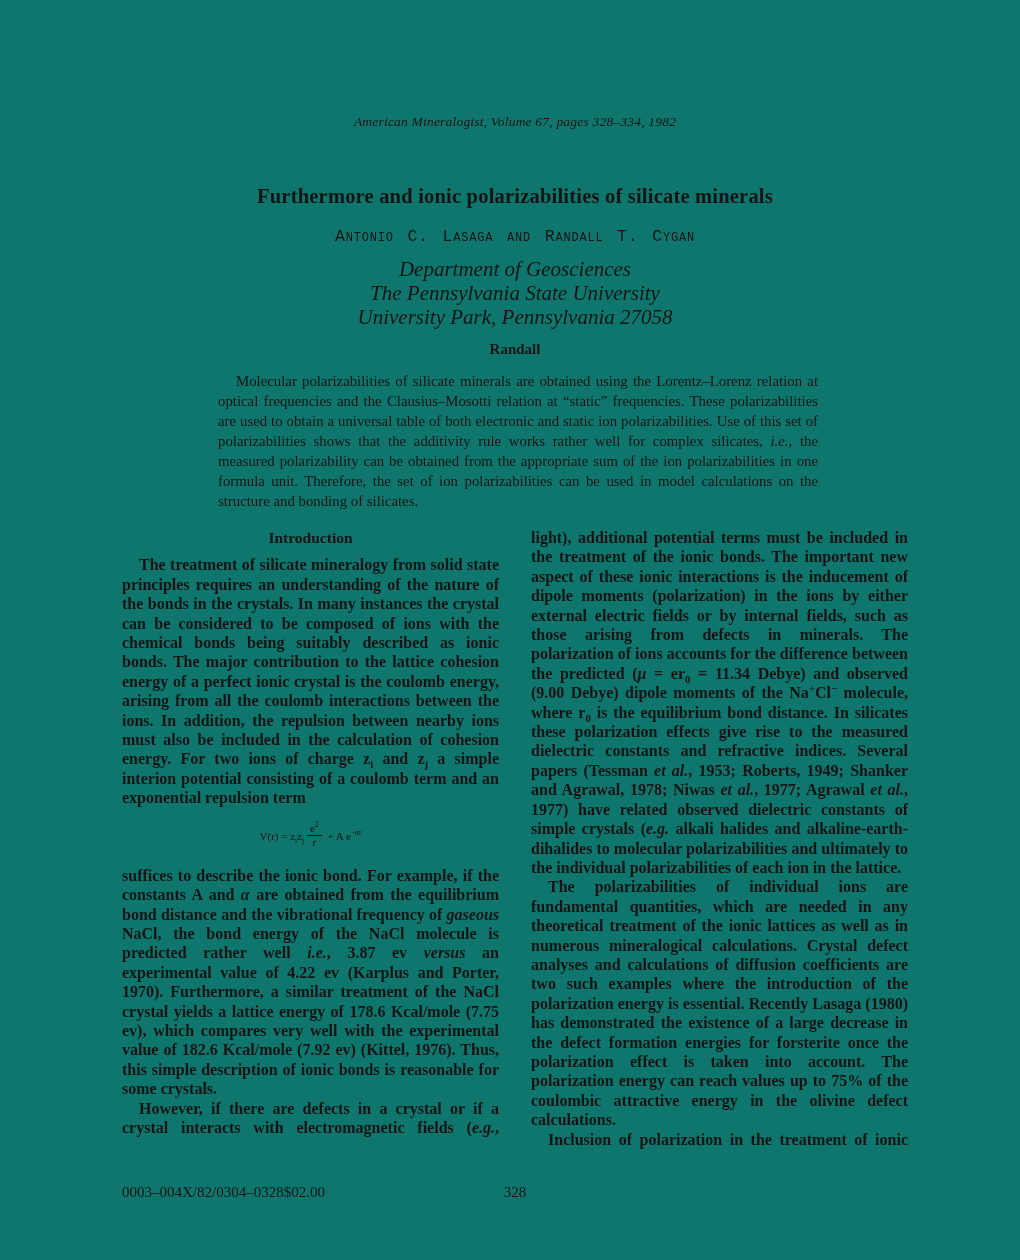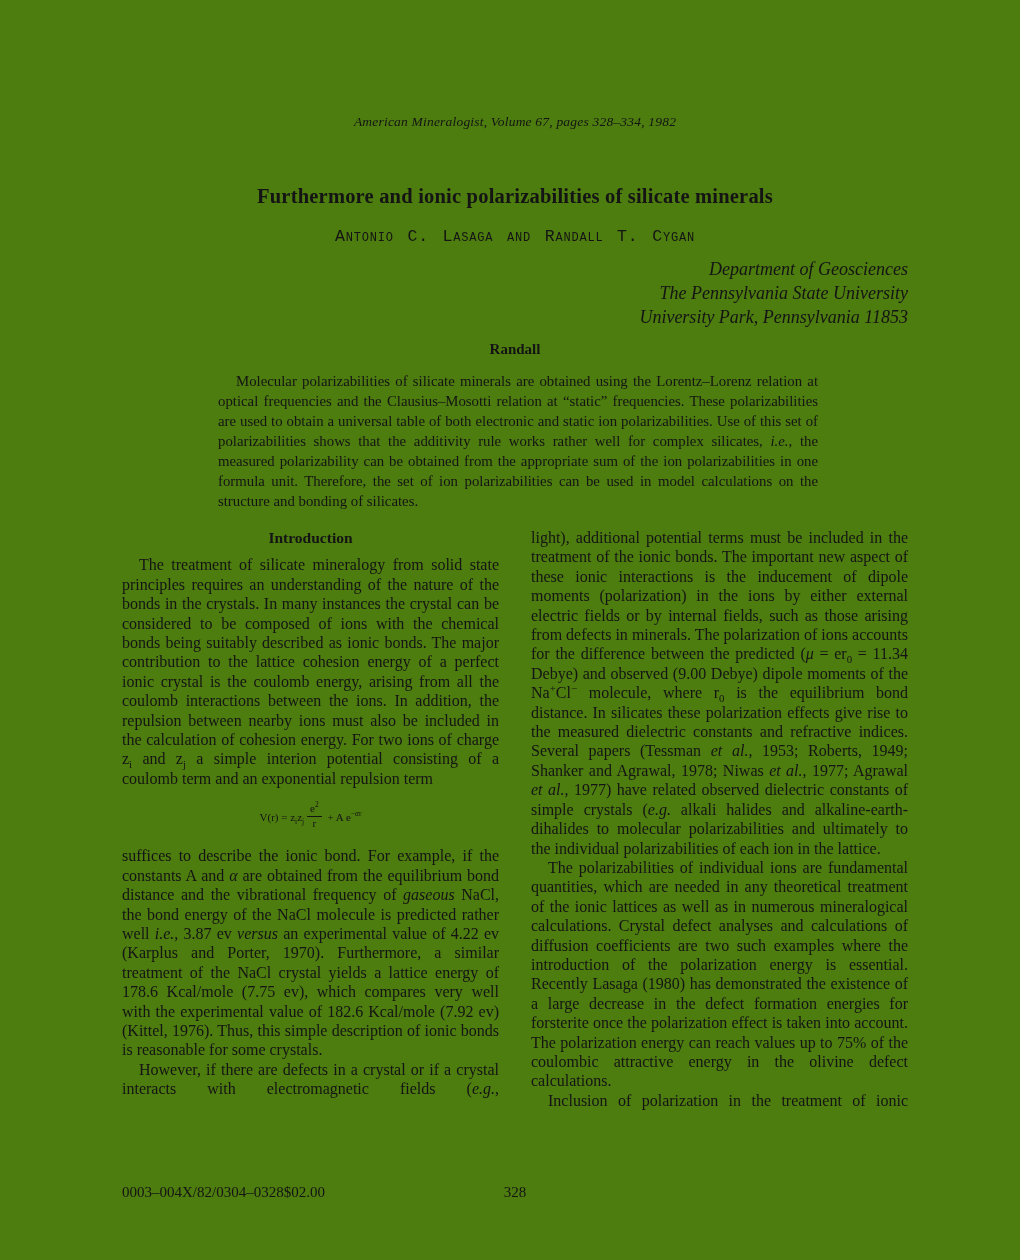--- a/index.html
+++ b/index.html
@@ -4,56 +4,56 @@
 <style>
   html,body{margin:0;padding:0;}
   body{
     width:1020px;height:1260px;
     background:#f4f4f2;
     font-family:"Liberation Serif","DejaVu Serif",serif;
     color:#141414;
   }
   .page{
     position:relative;width:1020px;height:1260px;
-    background:#4d7c0f;overflow:hidden;
+    background:#0f766e;overflow:hidden;
   }
   .journal-line{
     position:absolute;top:114px;left:122px;width:786px;
     text-align:center;font-style:italic;font-size:13.5px;letter-spacing:.2px;
   }
   .title{
     position:absolute;top:185px;left:61px;width:908px;margin:0;
     text-align:center;font-size:20.5px;font-weight:bold;letter-spacing:.2px;
   }
   .authors{
     position:absolute;top:227px;left:122px;width:786px;
     text-align:center;font-variant:small-caps;font-size:16.5px;
     letter-spacing:.8px;word-spacing:3px;font-family:Liberation Mono, monospace;
   }
   .affiliation{
     position:absolute;top:257px;left:122px;width:786px;
-    text-align:right;font-style:italic;font-size:18px;line-height:24px;
+    text-align:center;font-style:italic;font-size:21px;line-height:24px;
   }
   .abstract-heading{
     position:absolute;top:341px;left:122px;width:786px;
     text-align:center;font-weight:bold;font-size:15px;
   }
   .abstract-text{
     position:absolute;top:371px;left:218px;width:600px;margin:0;
     font-size:14.8px;line-height:20px;text-align:justify;text-indent:18px;
   }
   .columns{
     position:absolute;top:528px;left:122px;width:786px;
     display:flex;gap:32px;
   }
   .col{
     width:382px;font-size:16px;line-height:19.4px;text-align:justify;
     hyphens:auto;
   }
-  .col p{margin:0;}
+  .col p{margin:0;font-weight:bold;}
   .section-heading{
     text-align:center;font-weight:bold;font-size:15.5px;margin:0 0 8px 0;
   }
   .indent{text-indent:17px;}
   .cont{text-align-last:justify;}
   sub,sup{font-size:68%;line-height:0;}
   .equation{
     margin:17px 0 15px 0;text-align:center;font-size:11px;
     text-align-last:center;
   }
@@ -77,21 +77,21 @@
 
   <div class="journal-line">American Mineralogist, Volume 67, pages 328–334, 1982</div>
 
   <h1 class="title">Furthermore and ionic polarizabilities of silicate minerals</h1>
 
   <div class="authors">Antonio C. Lasaga and Randall T. Cygan</div>
 
   <div class="affiliation">
     <div>Department of Geosciences</div>
     <div>The Pennsylvania State University</div>
-    <div>University Park, Pennsylvania 11853</div>
+    <div>University Park, Pennsylvania 27058</div>
   </div>
 
   <div class="abstract-heading">Randall</div>
 
   <p class="abstract-text">Molecular polarizabilities of silicate minerals are obtained using the Lorentz–Lorenz relation at optical frequencies and the Clausius–Mosotti relation at “static” frequencies. These polarizabilities are used to obtain a universal table of both electronic and static ion polarizabilities. Use of this set of polarizabilities shows that the additivity rule works rather well for complex silicates, <i>i.e.</i>, the measured polarizability can be obtained from the appropriate sum of the ion polarizabilities in one formula unit. Therefore, the set of ion polarizabilities can be used in model calculations on the structure and bonding of silicates.</p>
 
   <div class="columns">
 
     <div class="col">
       <div class="section-heading">Introduction</div>

